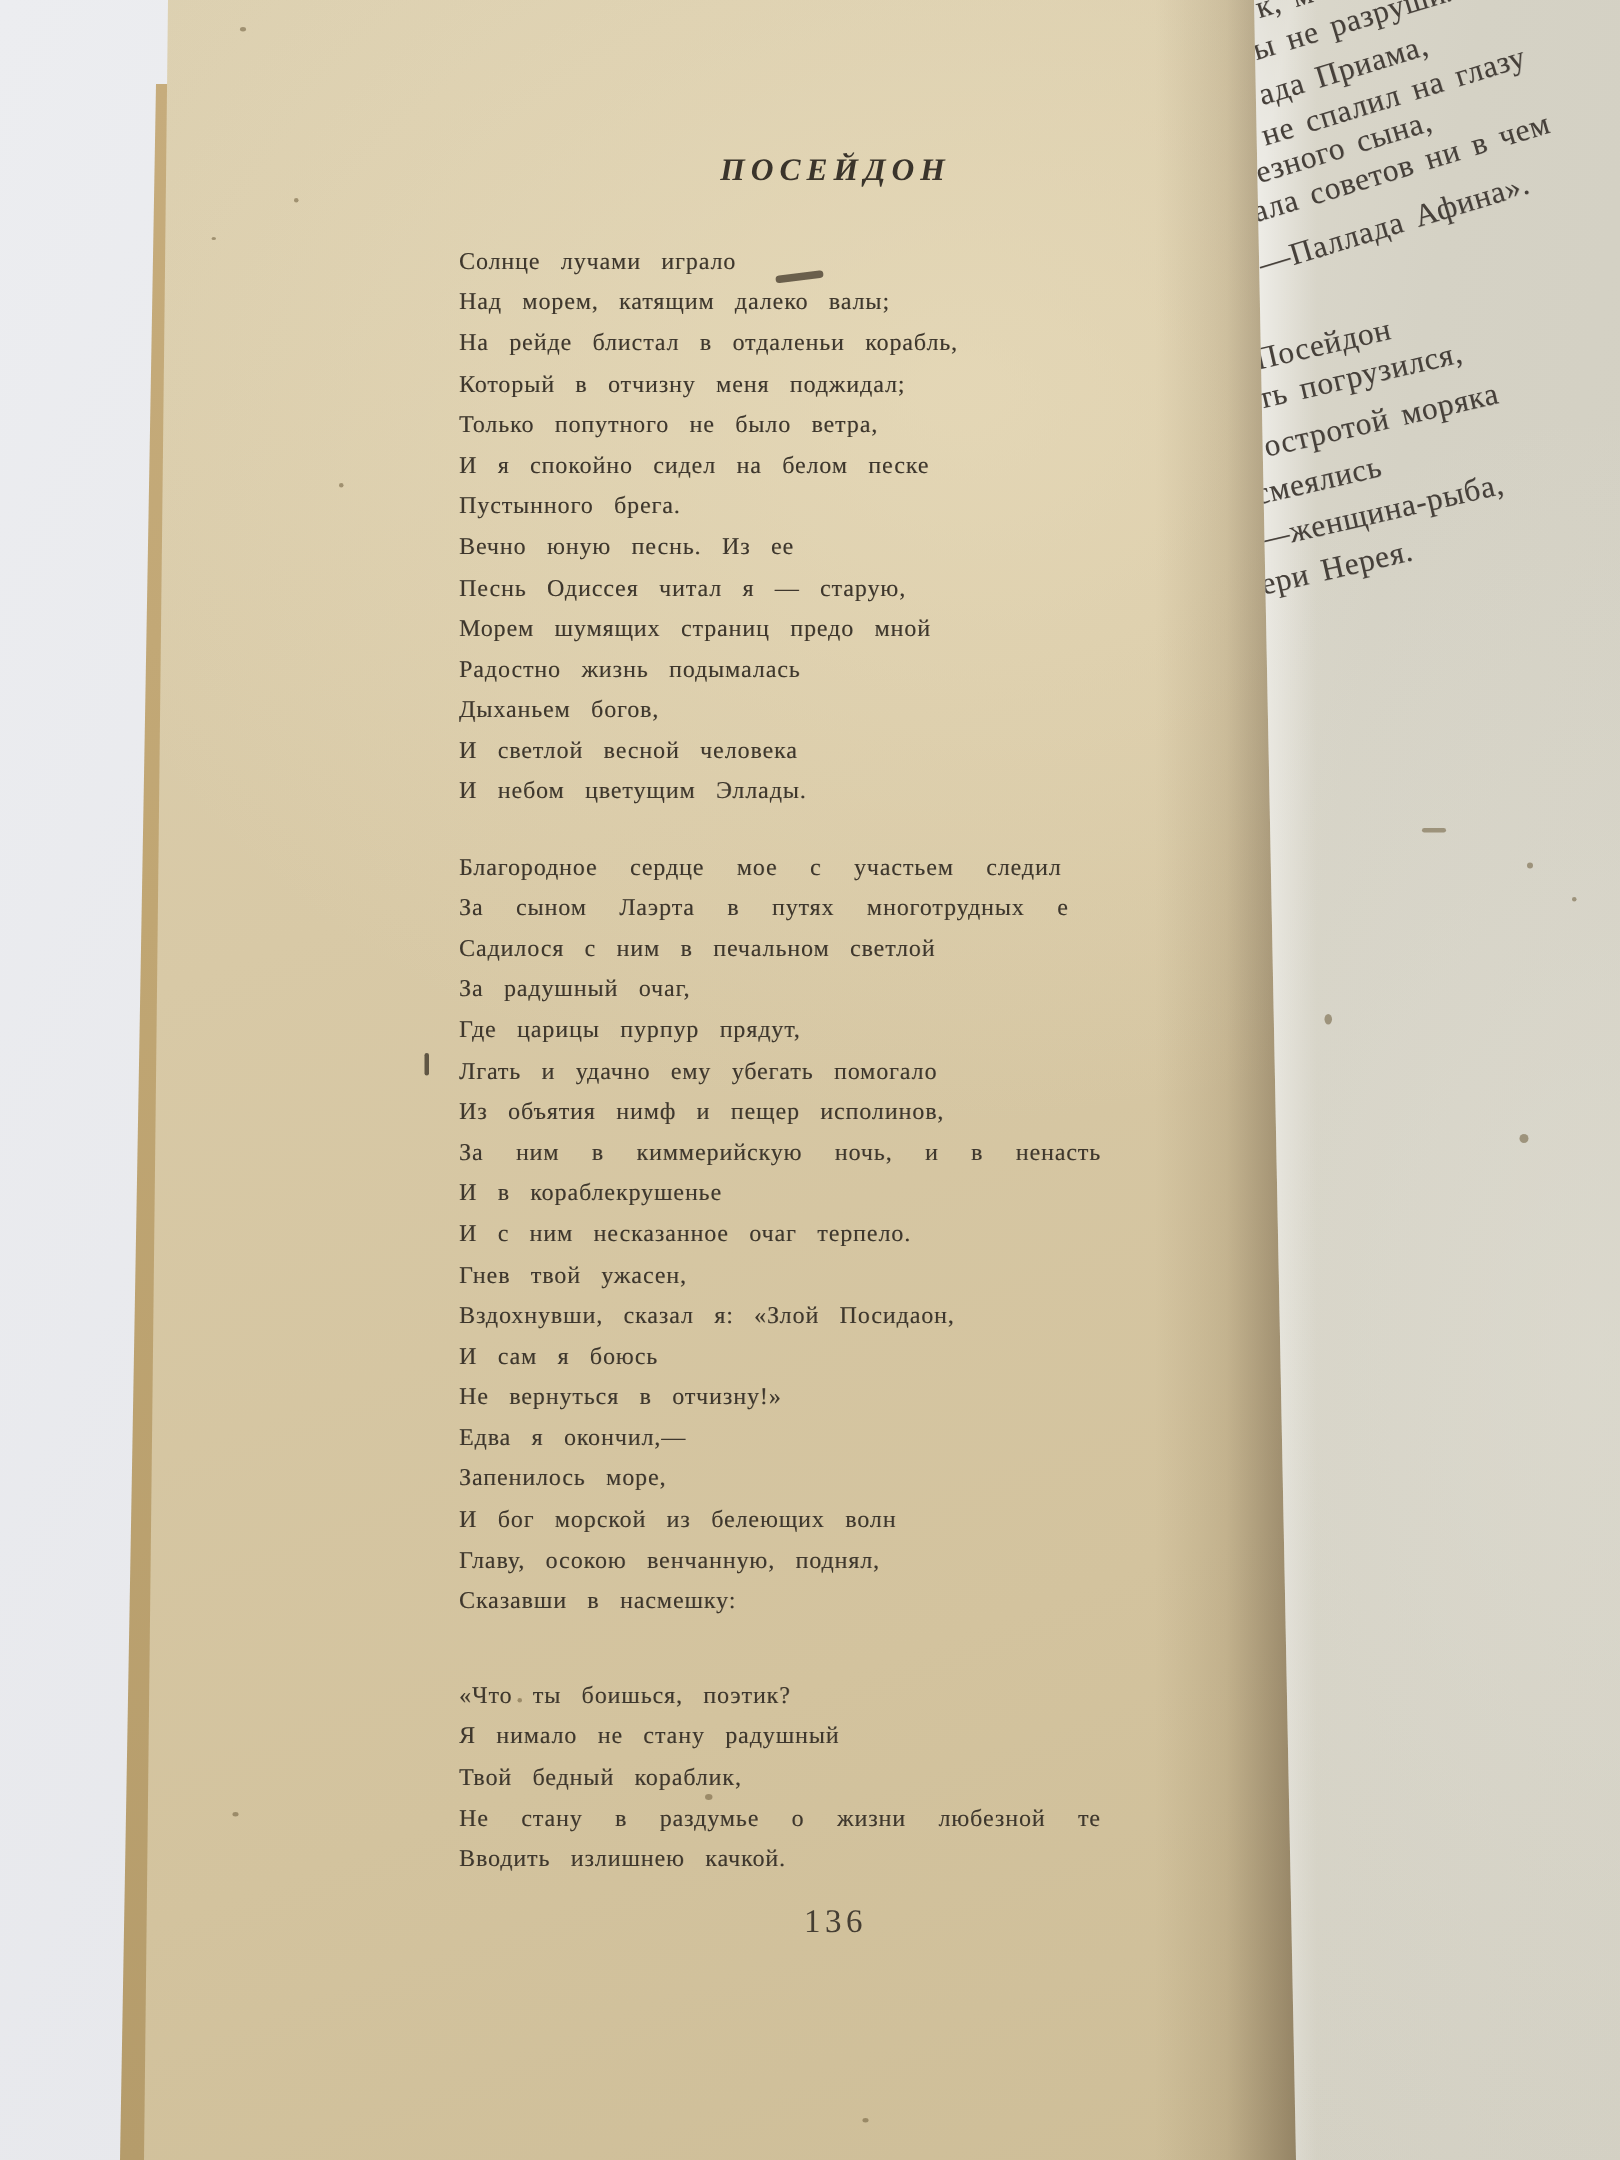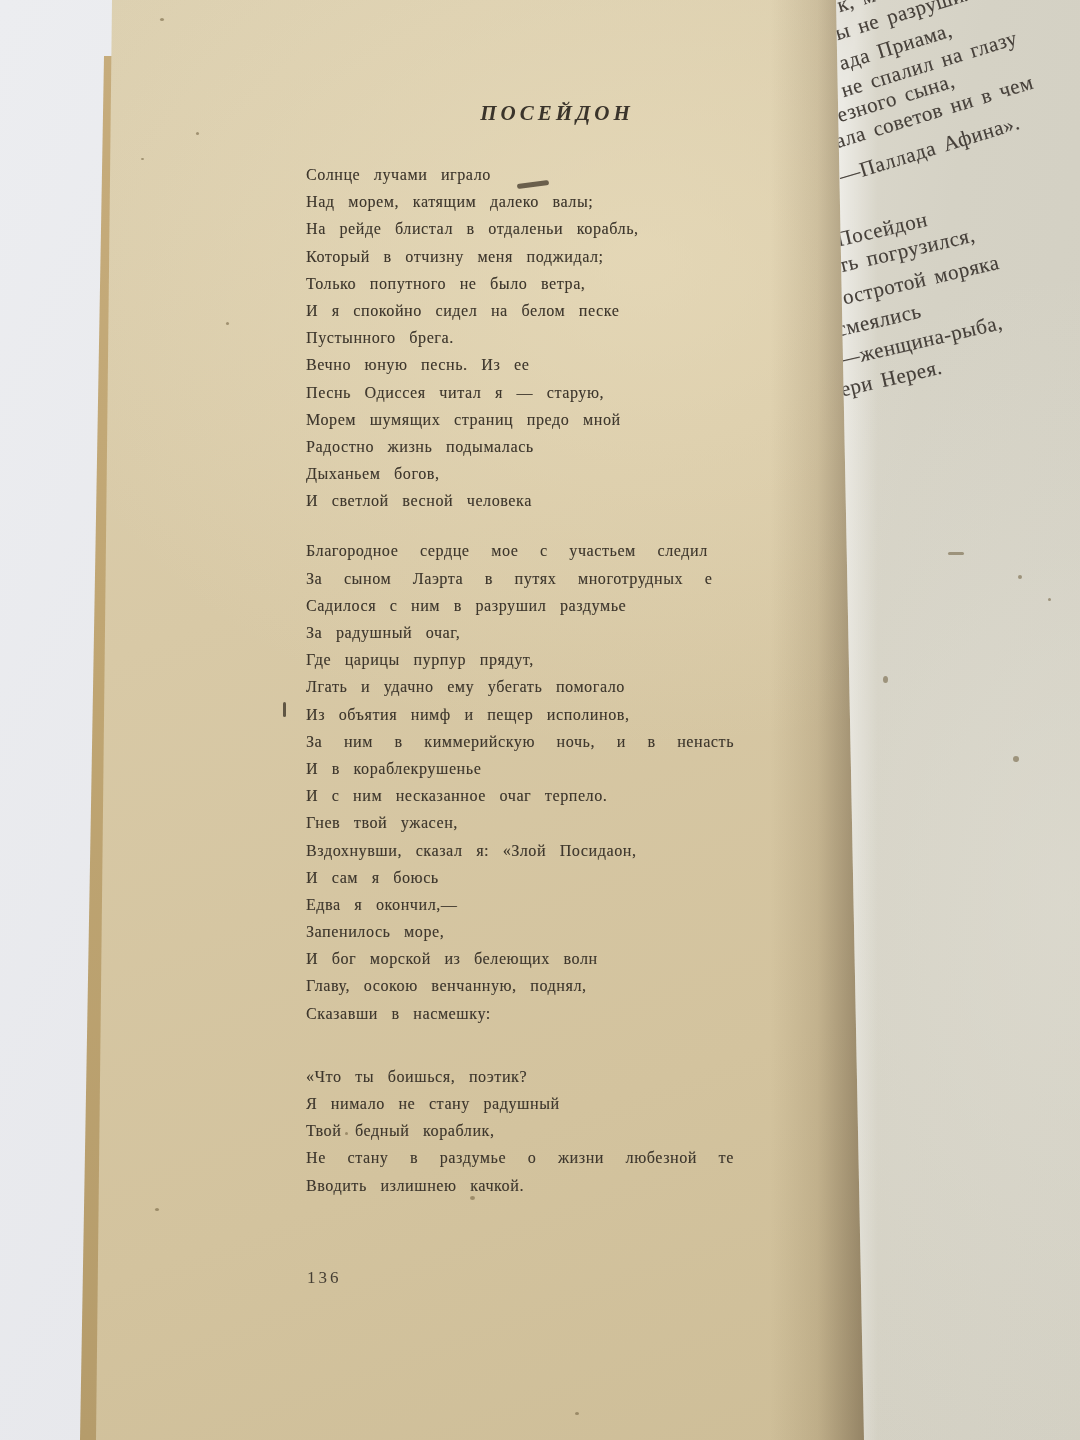--- a/index.html
+++ b/index.html
@@ -35,22 +35,22 @@
   .line{
     height:27.2px;line-height:27.2px;font-size:16px;white-space:nowrap;
     letter-spacing:.6px;word-spacing:9px;
     text-shadow:.3px .3px 0 rgba(62,56,46,.35);
   }
   .line.wide{word-spacing:17px;}
   .stanza{margin:0;}
   .stanza.s2{margin-top:23px;}
   .stanza.s3{margin-top:36px;}
   .page-number{
-    position:absolute;left:307px;top:1268px;width:500px;text-align:left;
-    font-size:17px;letter-spacing:3px;color:#453e33;font-family:Liberation Serif, serif;
+    position:absolute;left:307px;top:1268px;width:500px;text-align:center;
+    font-size:22px;letter-spacing:3px;color:#453e33;font-family:Liberation Serif, serif;
   }
   
   .ink-smudge{
     position:absolute;left:517px;top:182px;width:32px;height:5px;border-radius:3px;
     background:rgba(72,62,46,.78);transform:rotate(-7deg);
   }
   .tick-mark{
     position:absolute;left:283px;top:702px;width:3px;height:15px;border-radius:2px;
     background:rgba(66,58,44,.8);
   }
@@ -100,35 +100,37 @@
         <div class="line">Который в отчизну меня поджидал;</div>
         <div class="line">Только попутного не было ветра,</div>
         <div class="line">И я спокойно сидел на белом песке</div>
         <div class="line">Пустынного брега.</div>
         <div class="line">Вечно юную песнь. Из ее</div>
         <div class="line">Песнь Одиссея читал я — старую,</div>
         <div class="line">Морем шумящих страниц предо мной</div>
         <div class="line">Радостно жизнь подымалась</div>
         <div class="line">Дыханьем богов,</div>
         <div class="line">И светлой весной человека</div>
+        <div class="line">И небом цветущим Эллады.</div>
       </div>
       <div class="stanza s2">
         <div class="line wide">Благородное сердце мое с участьем следил</div>
         <div class="line wide">За сыном Лаэрта в путях многотрудных е</div>
-        <div class="line">Садилося с ним в разрушил раздумье</div>
+        <div class="line">Садилося с ним в печальном светлой</div>
         <div class="line">За радушный очаг,</div>
         <div class="line">Где царицы пурпур прядут,</div>
         <div class="line">Лгать и удачно ему убегать помогало</div>
         <div class="line">Из объятия нимф и пещер исполинов,</div>
         <div class="line wide">За ним в киммерийскую ночь, и в ненасть</div>
         <div class="line">И в кораблекрушенье</div>
         <div class="line">И с ним несказанное очаг терпело.</div>
         <div class="line">Гнев твой ужасен,</div>
         <div class="line">Вздохнувши, сказал я: «Злой Посидаон,</div>
         <div class="line">И сам я боюсь</div>
+        <div class="line">Не вернуться в отчизну!»</div>
         <div class="line">Едва я окончил,—</div>
         <div class="line">Запенилось море,</div>
         <div class="line">И бог морской из белеющих волн</div>
         <div class="line">Главу, осокою венчанную, поднял,</div>
         <div class="line">Сказавши в насмешку:</div>
       </div>
       <div class="stanza s3">
         <div class="line">«Что ты боишься, поэтик?</div>
         <div class="line">Я нимало не стану радушный</div>
         <div class="line">Твой бедный кораблик,</div>

